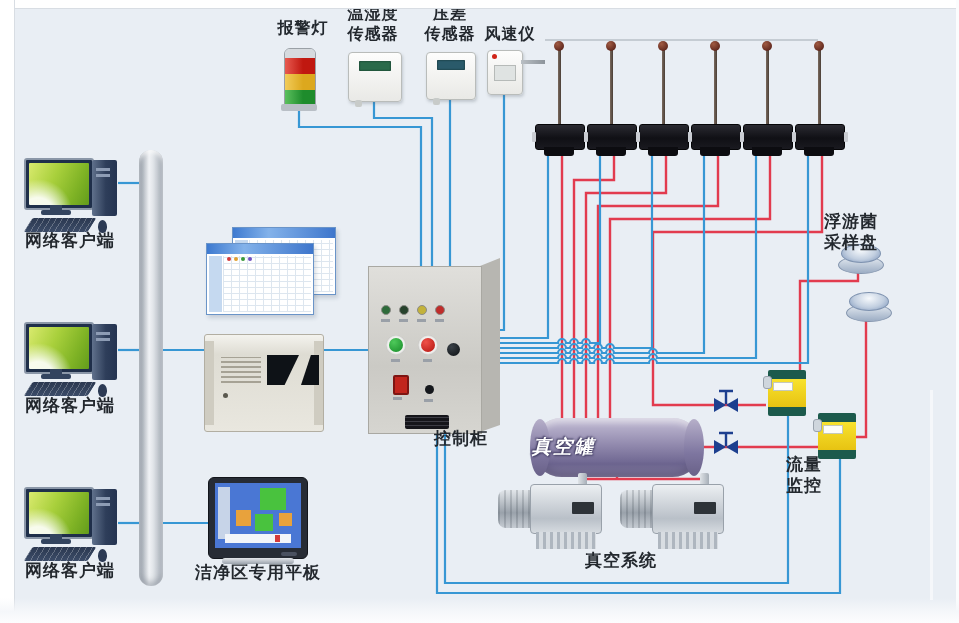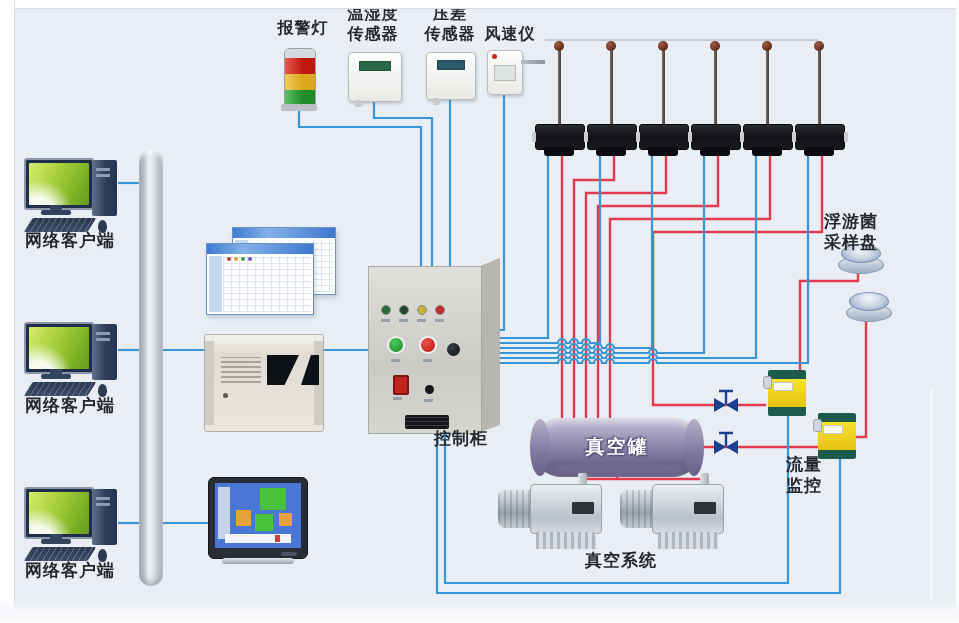--- a/index.html
+++ b/index.html
@@ -89,22 +89,22 @@
   .pc-cap{position:absolute;top:147px;width:30px;height:9px;background:#0c0c10;border-radius:0 0 3px 3px;}
   .rod{position:absolute;top:48px;width:3px;height:77px;background:linear-gradient(90deg,#7a6a5e,#4a3e36);}
   .ballhead{position:absolute;top:41px;width:10px;height:10px;border-radius:50%;
             background:radial-gradient(circle at 35% 30%,#a05a42,#60281e 75%);}
   
   .tank{position:absolute;left:532px;top:418px;width:170px;height:59px;border-radius:30px;
         background:linear-gradient(180deg,#c5bfd6,#928aae 45%,#6d6590 78%,#8d86a8);
         box-shadow:inset 0 4px 6px rgba(255,255,255,.55),inset 0 -5px 8px rgba(50,45,80,.45);}
   .tank .cap{position:absolute;top:1px;width:20px;height:57px;border-radius:50%;
              background:linear-gradient(180deg,#b6afc9,#7e76a0 60%,#696188);}
-  .tank-lbl{position:absolute;width:100%;text-align:center;top:16px;font-size:19px;font-weight:700;color:#fff;
-            letter-spacing:2px;text-shadow:1px 1px 2px #39345a,-1px -1px 2px #39345a;}
+  .tank-lbl{position:absolute;width:100%;top:16px;font-size:19px;font-weight:700;color:#fff;
+            letter-spacing:2px;text-shadow:1px 1px 2px #39345a,-1px -1px 2px #39345a;font-style:italic;}
   
   .pump{position:absolute;width:104px;height:76px;}
   .pump .motor{position:absolute;left:0;top:12px;width:36px;height:38px;border-radius:8px 3px 3px 8px;
                background:linear-gradient(180deg,#e2e6ea,#9aa2ab 60%,#c6ccd3);
                background-image:repeating-linear-gradient(90deg,rgba(40,50,60,.18) 0 2px,transparent 2px 6px),
                                 linear-gradient(180deg,#e2e6ea,#9aa2ab 60%,#c6ccd3);}
   .pump .body{position:absolute;left:32px;top:6px;width:70px;height:48px;border-radius:4px;
               background:linear-gradient(180deg,#eceff2,#b9c0c8 70%,#d6dbe0);border:1px solid #99a1aa;}
   .pump .plate{position:absolute;left:74px;top:24px;width:22px;height:12px;background:#2e3338;border-radius:1px;}
   .pump .fins{position:absolute;left:38px;top:54px;width:60px;height:17px;
@@ -362,20 +362,21 @@
       <div class="b" style="left:52%;top:8%;width:30%;height:34%;background:#49c23e;"></div>
       <div class="b" style="left:24%;top:42%;width:18%;height:24%;background:#e8a23c;"></div>
       <div class="b" style="left:46%;top:48%;width:22%;height:26%;background:#49c23e;"></div>
       <div class="b" style="left:74%;top:46%;width:16%;height:20%;background:#e8a23c;"></div>
       <div class="b" style="left:12%;top:78%;width:76%;height:15%;background:#f2f5f9;"></div>
       <div class="b" style="left:70%;top:80%;width:6%;height:10%;background:#d43a3a;"></div>
     </div>
     <div style="position:absolute;right:10px;bottom:2px;width:16px;height:4px;background:#4a5160;border-radius:2px;"></div>
   </div>
   <div class="tab-foot dev"></div>
+  <div class="lbl" style="left:192px;top:563px;width:132px;">洁净区专用平板</div>
 
   <div class="tank dev">
     <div class="cap" style="left:-2px;"></div>
     <div class="cap" style="right:-2px;"></div>
     <div class="tank-lbl">真空罐</div>
   </div>
 
   <div class="pump dev" style="left:498px;top:478px;">
     <div class="chimney"></div>
     <div class="motor"></div>

